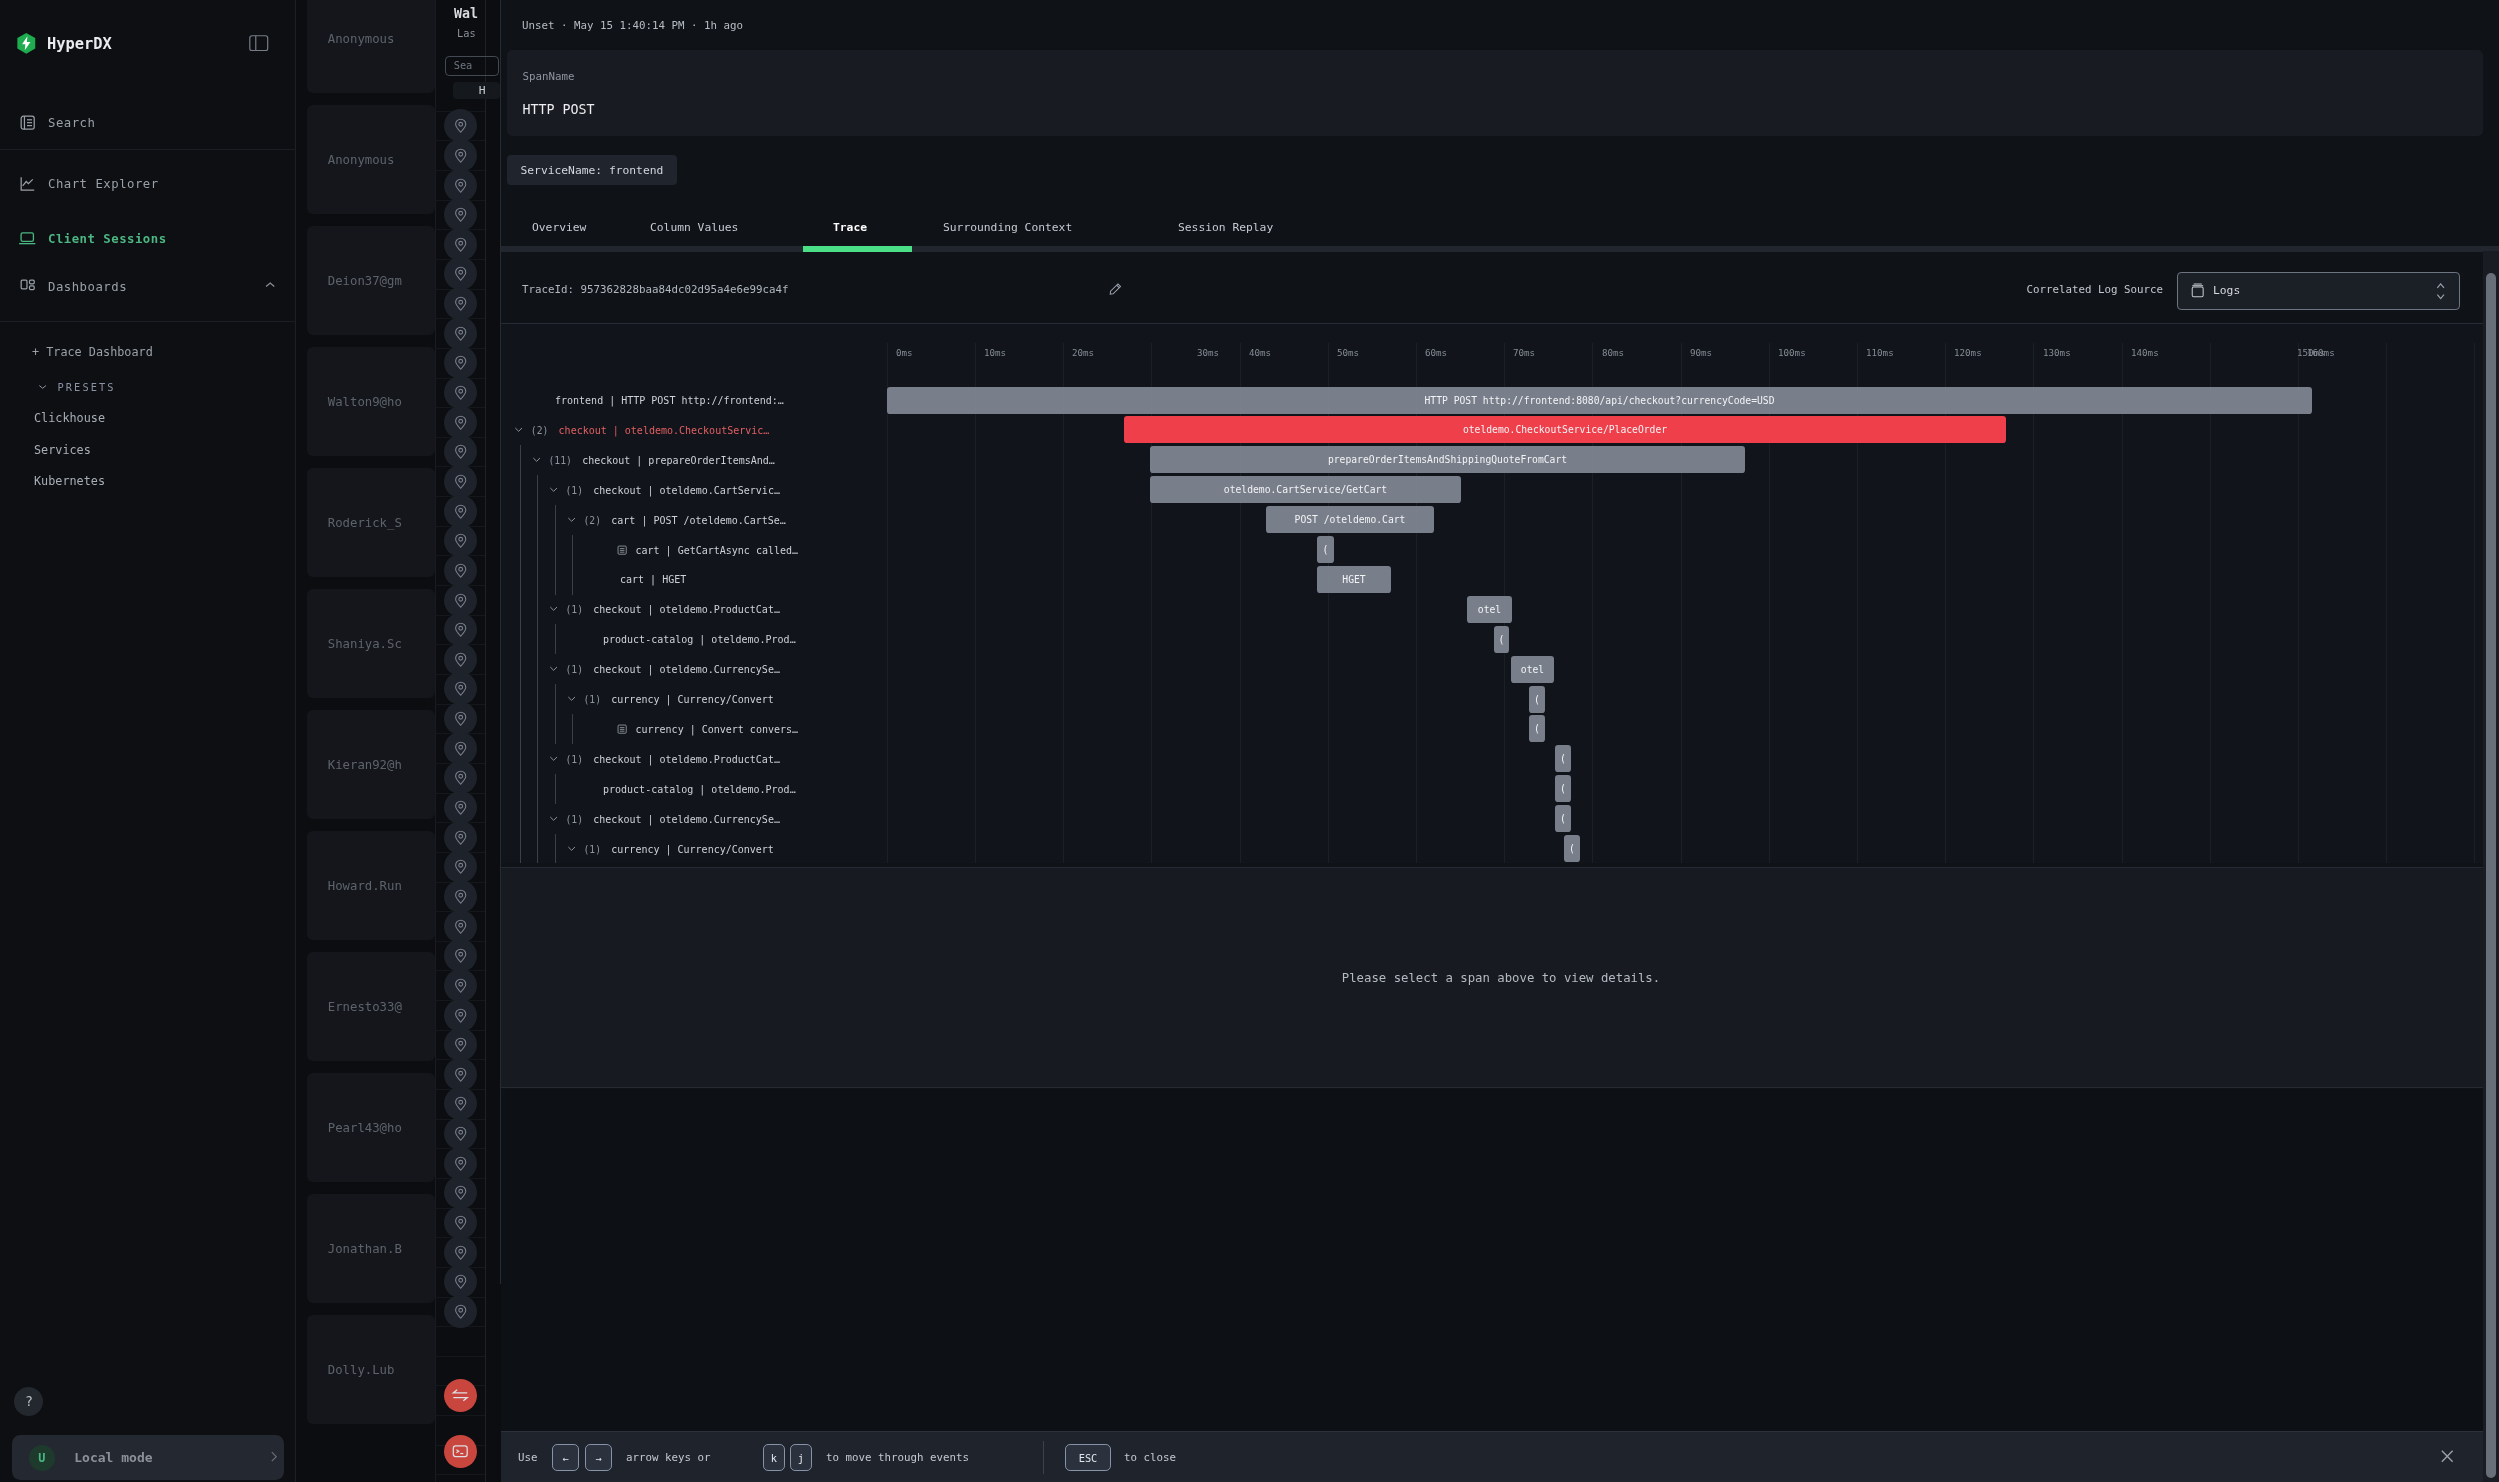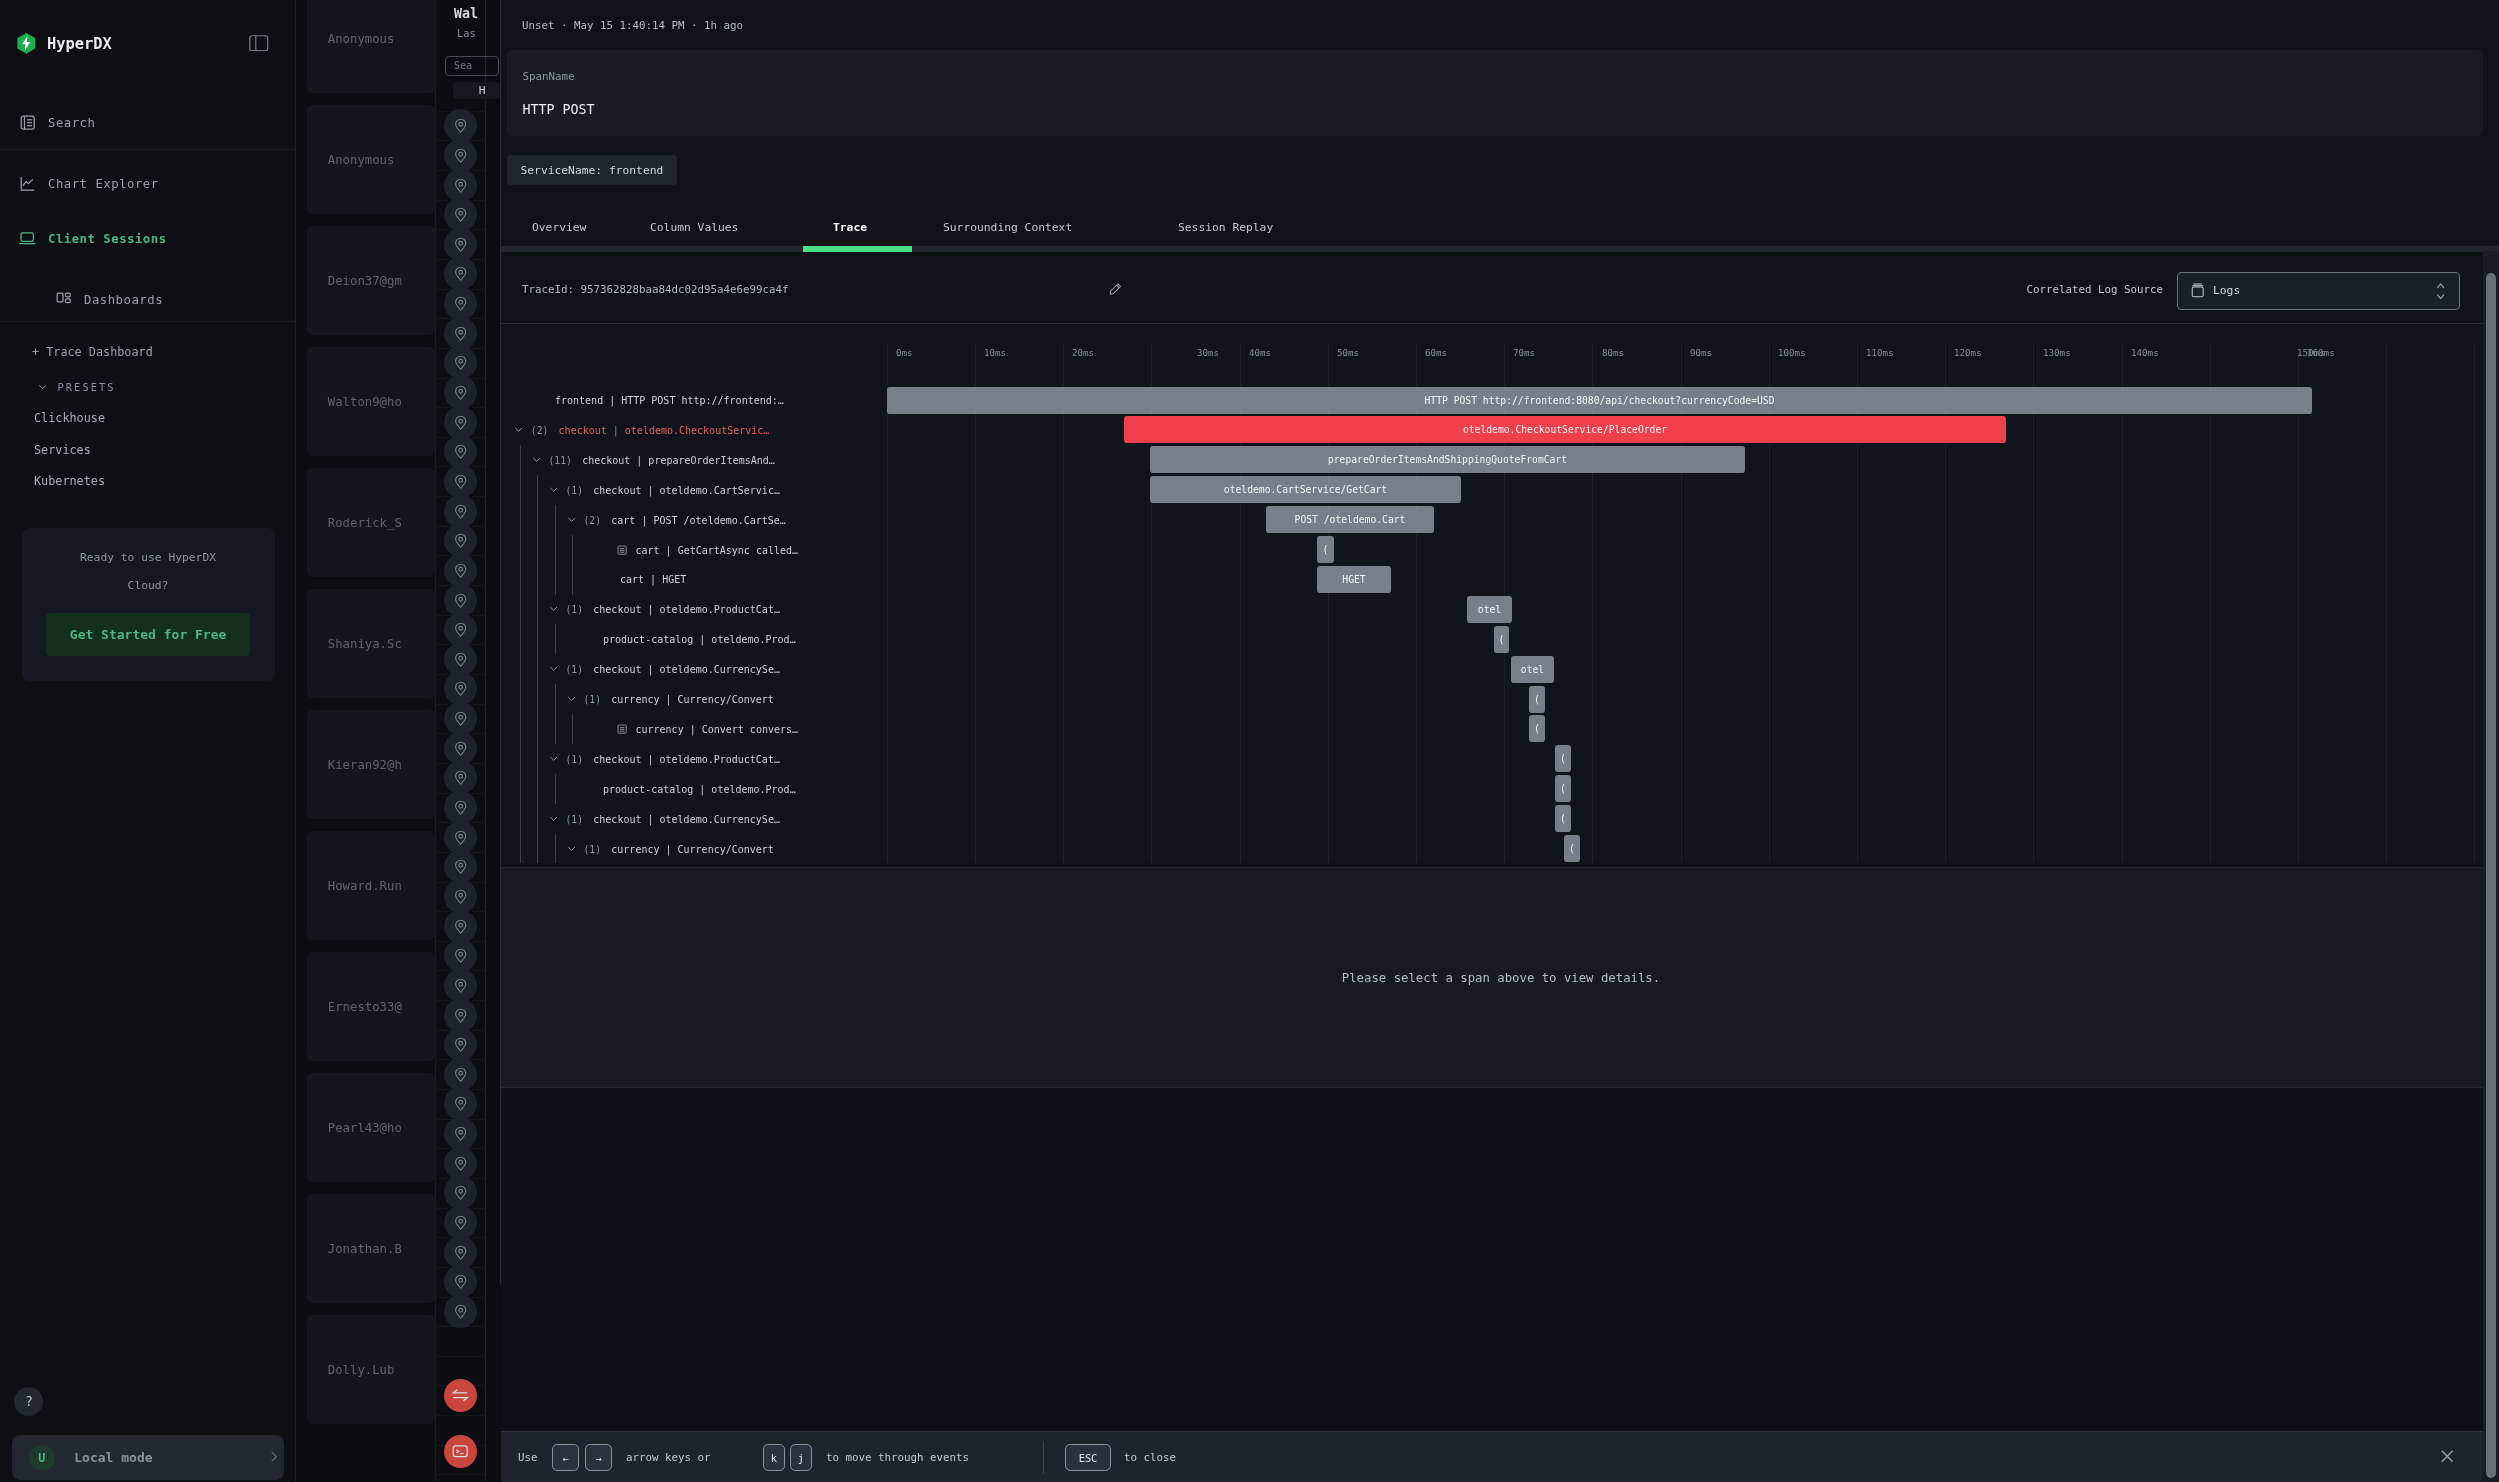--- a/index.html
+++ b/index.html
@@ -125,21 +125,21 @@
   </div>
   <div class="side-row" style="top:223px;">
     <span class="side-ic">
       <svg width="18.5" height="18.5" viewBox="0 0 24 24" fill="none" stroke="#4cb782" stroke-width="1.7">
           <rect x="4" y="5" width="16" height="11" rx="2"></rect>
           <line x1="1.5" y1="19" x2="22.5" y2="19"></line>
         </svg>
     </span>
     <span class="side-label active">Client Sessions</span>
   </div>
-  <div class="side-row" style="top:284px;margin-left:36px;">
+  <div class="side-row" style="top:271px;">
     <span class="side-ic">
       <svg width="17.4" height="17.4" viewBox="0 0 24 24" fill="none" stroke="#9aa0a8" stroke-width="1.7">
           <rect x="3" y="3" width="8" height="12" rx="1.5"></rect>
           <rect x="14.5" y="3" width="6.5" height="5" rx="1.5"></rect>
           <rect x="14.5" y="11" width="6.5" height="5" rx="1.5"></rect>
         </svg>
     </span>
     <span class="side-label">Dashboards</span>
     <span class="abs" style="left:262px;">
       <svg width="16.4" height="16.4" viewBox="0 0 24 24" fill="none" stroke="#8b9199" stroke-width="1.8">
@@ -153,25 +153,20 @@
   <div class="abs" style="left:36px;top:380px;cursor:pointer;display:flex;align-items:center;">
     <svg width="13.3" height="13.3" viewBox="0 0 24 24" fill="none" stroke="#8a93a3" stroke-width="1.8">
         <polyline points="6,10 12,15 18,10"></polyline>
       </svg>
     <span style="margin-left:8.2px;font-size:10.3px;letter-spacing:2.1px;color:#8a93a3;">PRESETS</span>
   </div>
   <div class="preset-item" style="top:411px;">Clickhouse</div>
   <div class="preset-item" style="top:443px;">Services</div>
   <div class="preset-item" style="top:474px;">Kubernetes</div>
 
-  <div id="cloud-card" class="abs">
-    <div class="abs" style="left:0;top:22.6px;width:253px;text-align:center;font-size:11.3px;color:#8f959d;">Ready to use HyperDX</div>
-    <div class="abs" style="left:0;top:51px;width:253px;text-align:center;font-size:11.3px;color:#8f959d;">Cloud?</div>
-    <div id="cloud-btn">Get Started for Free</div>
-  </div>
 
   <div id="help-btn" class="abs">?</div>
   <div id="local-pill" class="abs">
     <div class="abs" style="left:16.4px;top:9.7px;width:26px;height:26px;border-radius:50%;background:#1d3a2c;color:#4cb782;font-weight:bold;font-size:11.8px;display:flex;align-items:center;justify-content:center;">U</div>
     <div class="abs" style="left:62px;top:0;height:45px;line-height:45px;font-size:13px;font-weight:bold;color:#8b9199;">Local mode</div>
     <span class="abs" style="left:254px;top:14.4px;">
       <svg width="15.4" height="15.4" viewBox="0 0 24 24" fill="none" stroke="#6b7178" stroke-width="1.8">
           <polyline points="9,5 16,12 9,19"></polyline>
         </svg>
     </span>

